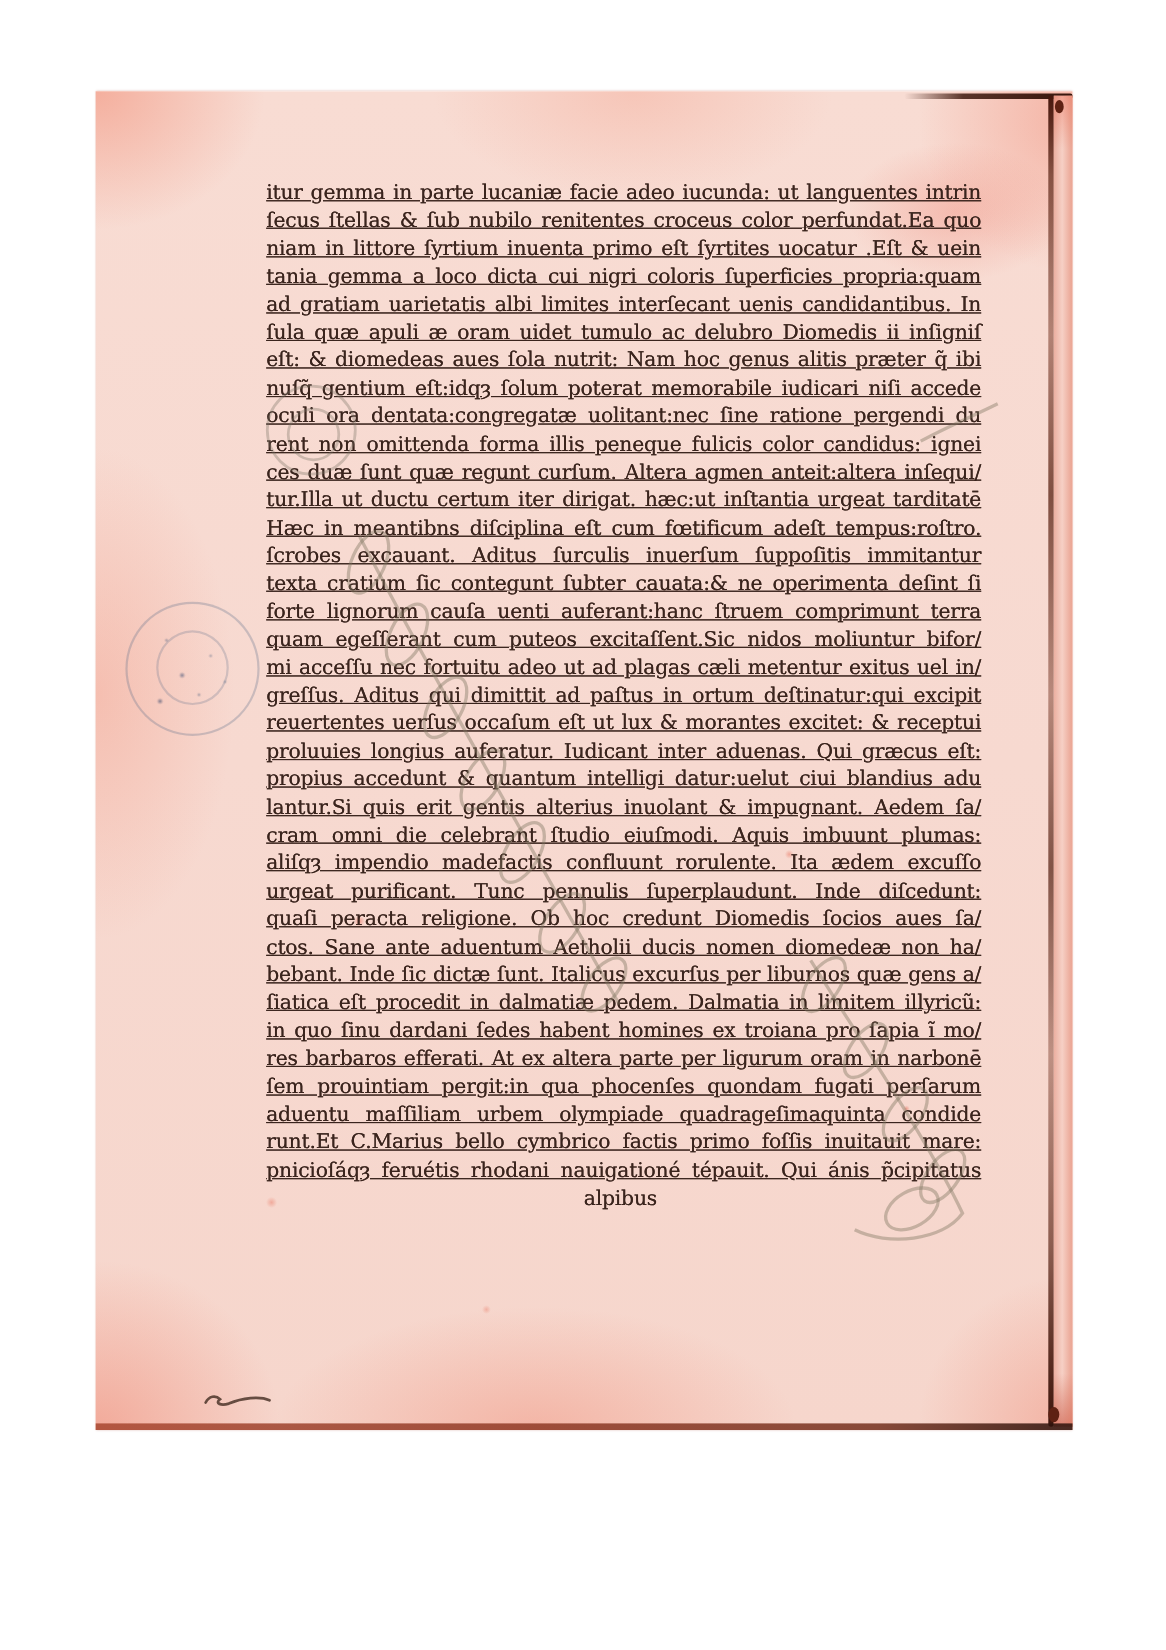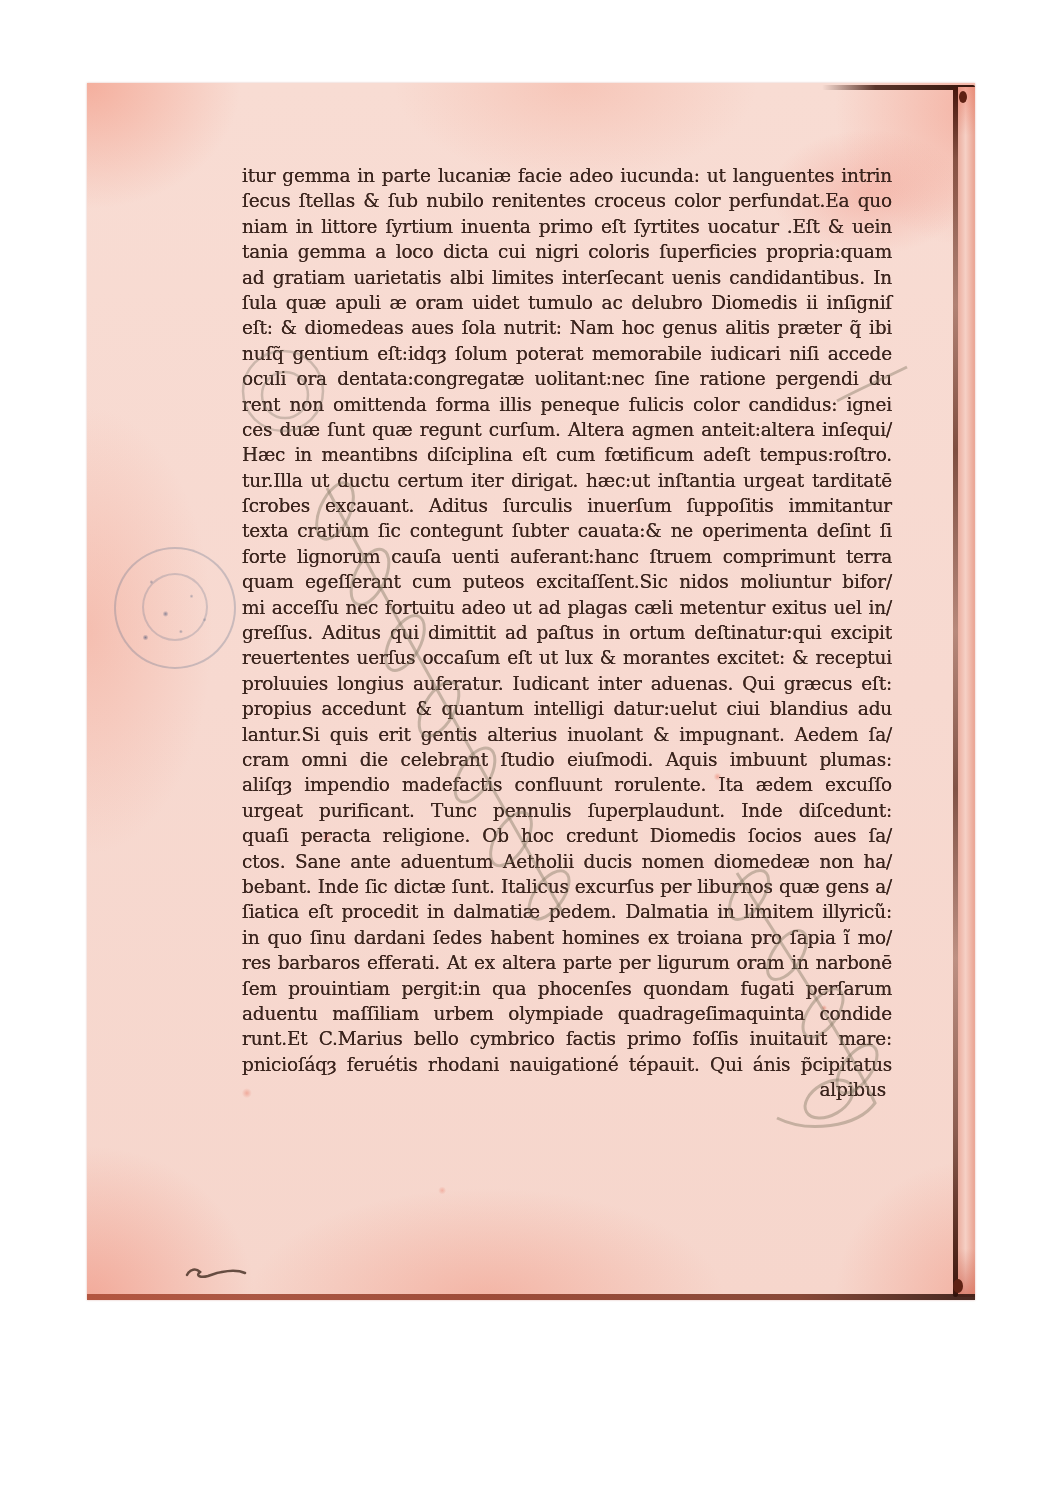--- a/index.html
+++ b/index.html
@@ -59,23 +59,23 @@
     opacity:.85;
   }
   
   #text-block{
     position:absolute;left:155px;top:80px;width:650px;
     color:#3a241d;font-size:18.5px;line-height:25.4px;letter-spacing:-0.2px;
     text-shadow:0 0 .5px rgba(58,36,29,.9);
   }
   .tline{
     text-align:justify;text-align-last:justify;-moz-text-align-last:justify;
-    white-space:normal;height:25.4px;overflow:visible;
+    white-space:normal;height:25.4px;overflow:visible;text-decoration:underline;
   }
-  #catchword-line{height:25.4px;text-align:right;padding-right:6px;}
+  #catchword-line{height:25.4px;text-align:center;padding-right:6px;}
   
   #stamp{
     position:absolute;left:27px;top:464px;width:118px;height:118px;border-radius:50%;
     border:2px solid rgba(96,112,138,.30);
     filter:blur(.6px);
     background:
       radial-gradient(circle 2px at 30% 28%, rgba(60,84,120,.45), rgba(60,84,120,0) 100%),
       radial-gradient(circle 2px at 64% 40%, rgba(60,84,120,.40), rgba(60,84,120,0) 100%),
       radial-gradient(circle 3px at 42% 55%, rgba(50,70,110,.55), rgba(50,70,110,0) 100%),
       radial-gradient(circle 2px at 55% 70%, rgba(60,84,120,.45), rgba(60,84,120,0) 100%),
@@ -115,22 +115,22 @@
           <div class="tline">ſecus ſtellas &amp; ſub nubilo renitentes croceus color perfundat.Ea quo</div>
           <div class="tline">niam in littore ſyrtium inuenta primo eſt ſyrtites uocatur .Eſt &amp; uein</div>
           <div class="tline">tania gemma a loco dicta cui nigri coloris ſuperficies propria:quam</div>
           <div class="tline">ad gratiam uarietatis albi limites interſecant uenis candidantibus. In</div>
           <div class="tline">ſula quæ apuli æ oram uidet tumulo ac delubro Diomedis ii inſigniſ</div>
           <div class="tline">eſt: &amp; diomedeas aues ſola nutrit: Nam hoc genus alitis præter q̃ ibi</div>
           <div class="tline">nuſq̃ gentium eſt:idqȝ ſolum poterat memorabile iudicari niſi accede</div>
           <div class="tline">oculi ora dentata:congregatæ uolitant:nec ſine ratione pergendi du</div>
           <div class="tline">rent non omittenda forma illis peneque fulicis color candidus: ignei</div>
           <div class="tline">ces duæ ſunt quæ regunt curſum. Altera agmen anteit:altera inſequi/</div>
+          <div class="tline">tur.Illa ut ductu certum iter dirigat. hæc:ut inſtantia urgeat tarditatē</div>
           <div class="tline">Hæc in meantibns diſciplina eſt cum fœtificum adeſt tempus:roſtro.</div>
-          <div class="tline">tur.Illa ut ductu certum iter dirigat. hæc:ut inſtantia urgeat tarditatē</div>
           <div class="tline">ſcrobes excauant. Aditus ſurculis inuerſum ſuppoſitis immitantur</div>
           <div class="tline">texta cratium ſic contegunt ſubter cauata:&amp; ne operimenta deſint ſi</div>
           <div class="tline">forte lignorum cauſa uenti auferant:hanc ſtruem comprimunt terra</div>
           <div class="tline">quam egeſſerant cum puteos excitaſſent.Sic nidos moliuntur bifor/</div>
           <div class="tline">mi acceſſu nec fortuitu adeo ut ad plagas cæli metentur exitus uel in/</div>
           <div class="tline">greſſus. Aditus qui dimittit ad paſtus in ortum deſtinatur:qui excipit</div>
           <div class="tline">reuertentes uerſus occaſum eſt ut lux &amp; morantes excitet: &amp; receptui</div>
           <div class="tline">proluuies longius auferatur. Iudicant inter aduenas. Qui græcus eſt:</div>
           <div class="tline">propius accedunt &amp; quantum intelligi datur:uelut ciui blandius adu</div>
           <div class="tline">lantur.Si quis erit gentis alterius inuolant &amp; impugnant. Aedem ſa/</div>

